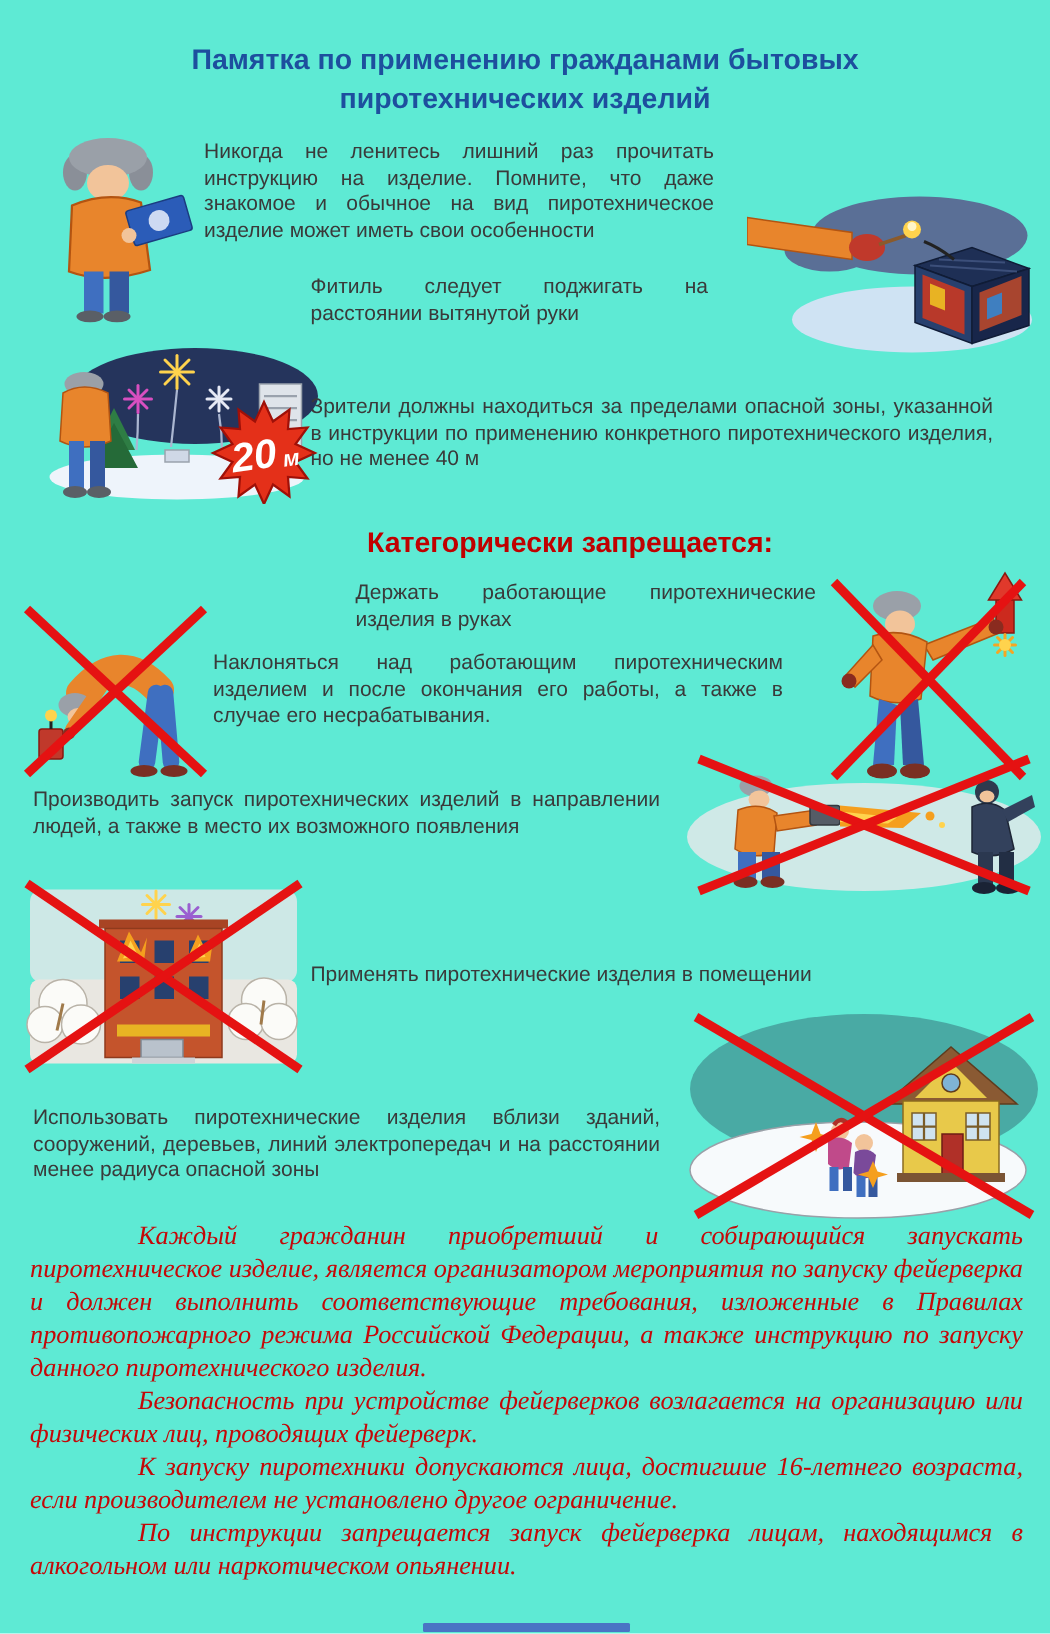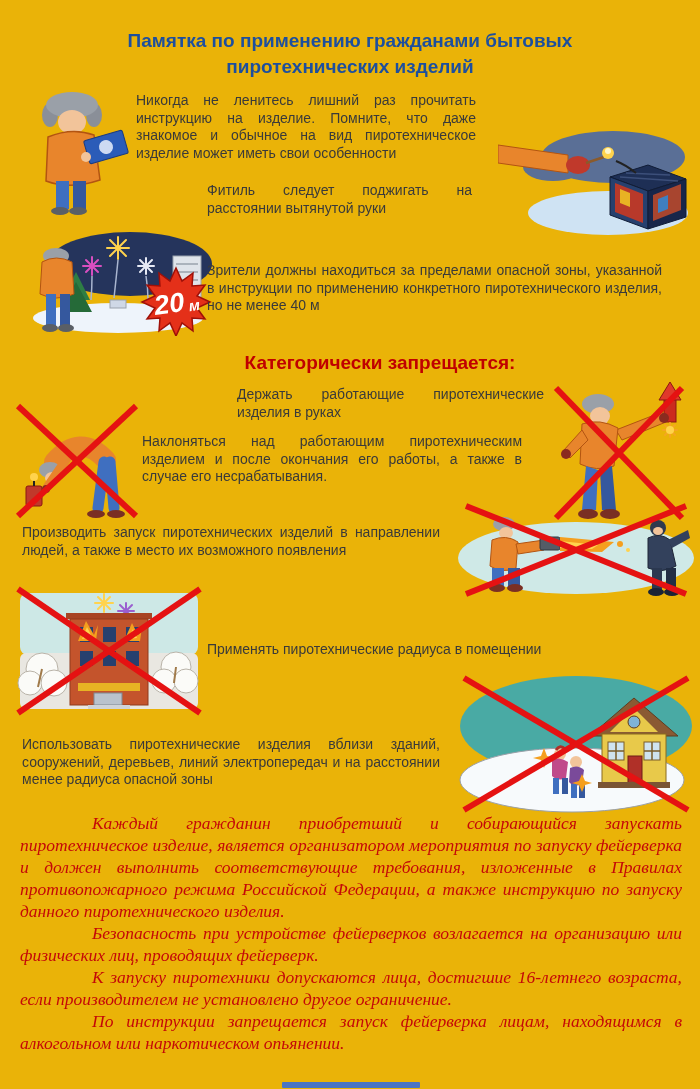--- a/index.html
+++ b/index.html
@@ -5,21 +5,21 @@
   :root{
     --title-blue:#1d4f9e;
     --ban-heading-red:#c00000;
     --footer-red:#c40808;
     --cross-red:#e51212;
     --badge-red:#e43019;
     --body-text:#3a3a3a;
   }
   html,body{margin:0;padding:0;background:#fff;}
   .page{
-    position:relative;width:700px;height:1089px;background:#eab308;
+    position:relative;width:700px;height:1089px;background:#5eead4;
     font-family:"Liberation Sans",sans-serif;color:var(--body-text);
     overflow:hidden;margin:0 auto;
   }
   .abs{position:absolute;}
   .title{
     left:90px;top:28px;width:520px;text-align:center;
     font-size:19px;font-weight:bold;line-height:26px;color:var(--title-blue);
   }
   .para{
     font-size:14px;line-height:17.5px;text-align:justify;color:var(--body-text);
@@ -270,21 +270,21 @@
           <circle cx="178" cy="98" r="12"></circle>
       </g>
       <path d="M30 104 L34 86 M166 100 L168 84" stroke="#a07a4a" stroke-width="2" fill="none"></path>
       <g>
         <line class="xline" x1="10" y1="6" x2="192" y2="130"></line>
         <line class="xline" x1="192" y1="6" x2="10" y2="130"></line>
       </g>
     </svg>
   </div>
 
-  <div class="abs para" style="left:207px;top:641px;width:420px;text-align:left;">Применять пиротехнические радиуса в помещении</div>
+  <div class="abs para" style="left:207px;top:641px;width:420px;text-align:left;">Применять пиротехнические изделия в помещении</div>
 
   <div class="abs para" style="left:22px;top:736px;width:418px;">Использовать пиротехнические изделия вблизи зданий, сооружений, деревьев, линий электропередач и на расстоянии менее радиуса опасной зоны</div>
 
   <div class="ill" style="left:452px;top:670px;width:248px;height:148px;">
     <svg viewBox="0 0 248 148">
       <ellipse cx="124" cy="56" rx="116" ry="50" fill="#49aaa4"></ellipse>
       <ellipse cx="120" cy="110" rx="112" ry="32" fill="#f7fafc" stroke="#9aa0a8"></ellipse>
       <polygon points="138,66 182,28 226,66" fill="#8a5a33" stroke="#5f3c1e"></polygon>
       <polygon points="158,62 182,38 206,62" fill="#e8c94a"></polygon>
       <circle cx="182" cy="52" r="6" fill="#7fb3d6" stroke="#5f3c1e"></circle>

